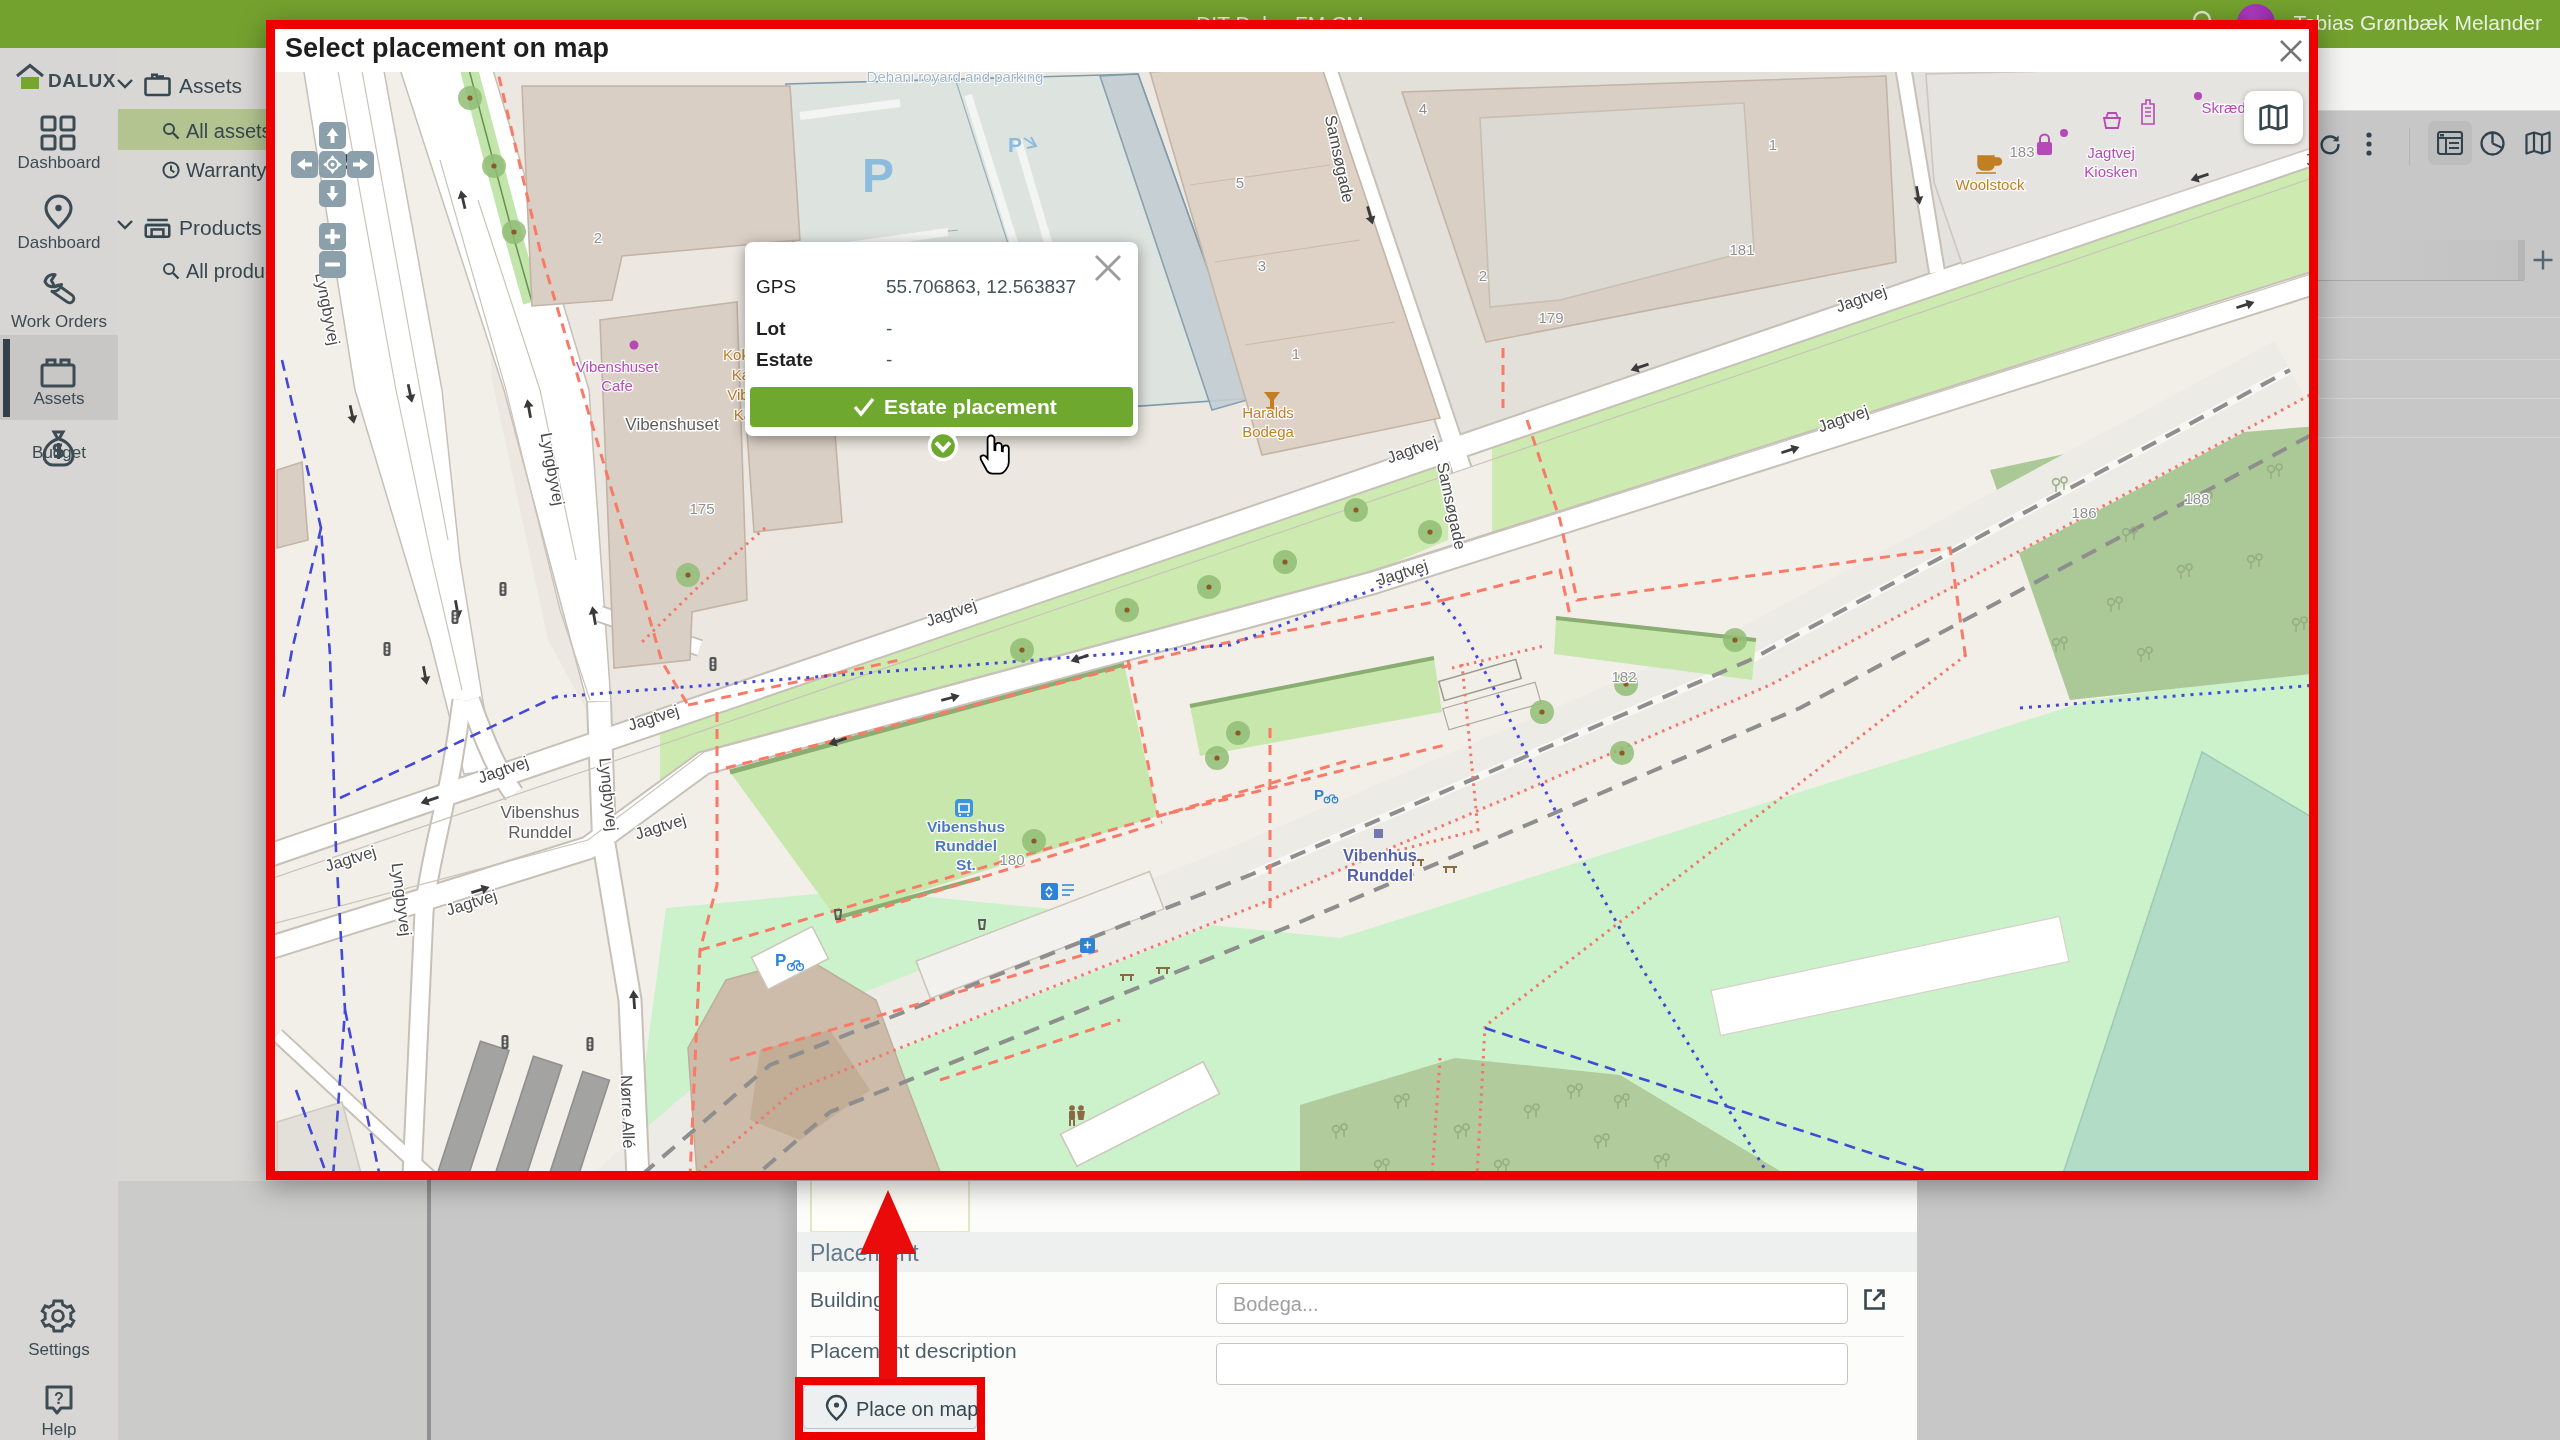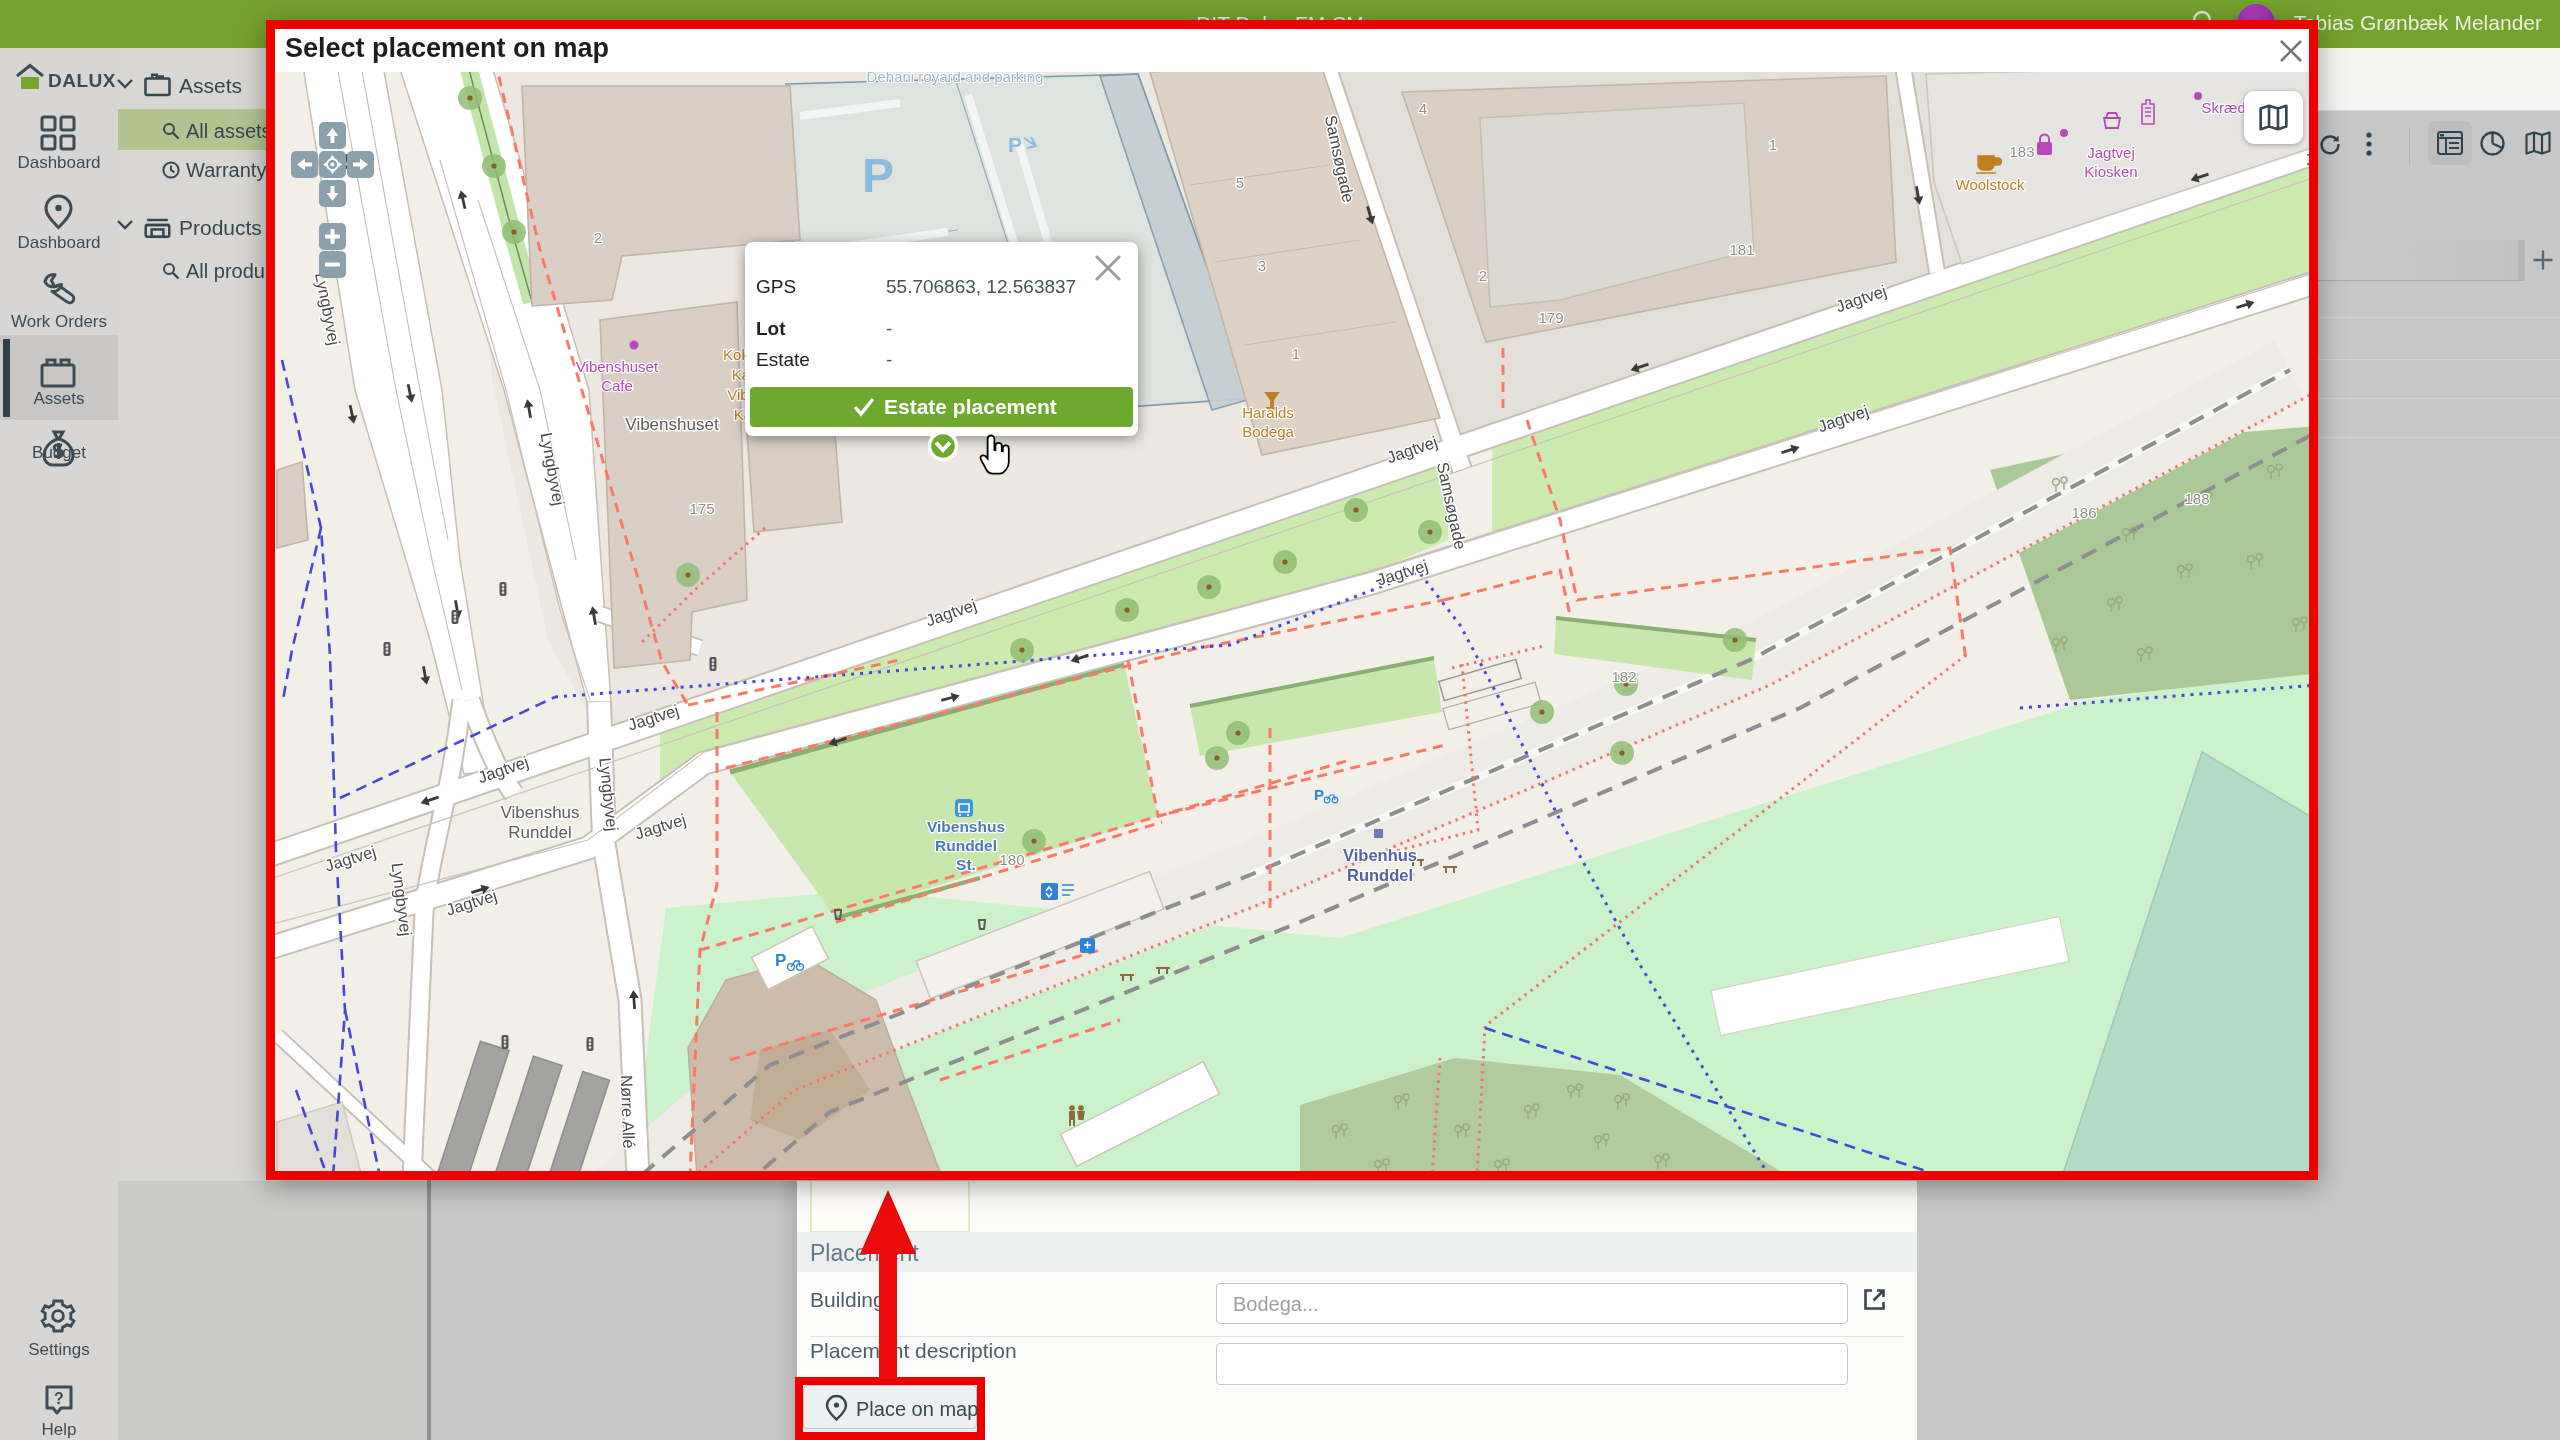--- a/index.html
+++ b/index.html
@@ -657,21 +657,21 @@
   <svg class="abs" style="left:928px;top:434px" width="30" height="18" viewBox="0 0 30 18">
     <path d="M0 0 H30 L15 17 Z" fill="#ffffff"></path>
   </svg>
   <svg class="abs" style="left:1091px;top:251px" width="34" height="34" viewBox="0 0 34 34">
     <path d="M5 5 L29 29 M29 5 L5 29" stroke="#9e9e9e" stroke-width="3"></path>
   </svg>
   <div class="abs" style="left:756px;top:276px;font-size:19px;font-weight:normal;color:#212121">GPS</div>
   <div class="abs" style="left:886px;top:276px;font-size:19px;color:#44535e">55.706863, 12.563837</div>
   <div class="abs" style="left:756px;top:318px;font-size:19px;font-weight:bold;color:#212121">Lot</div>
   <div class="abs" style="left:886px;top:318px;font-size:19px;color:#44535e">-</div>
-  <div class="abs" style="left:756px;top:349px;font-size:19px;font-weight:normal;color:#212121">Estate</div>
+  <div class="abs" style="left:756px;top:349px;font-size:19px;font-weight:bold;color:#212121">Estate</div>
   <div class="abs" style="left:886px;top:349px;font-size:19px;color:#44535e">-</div>
   <div class="abs" style="left:750px;top:387px;width:383px;height:40px;background:#6fa82f;border-radius:4px;"></div>
   <svg class="abs" style="left:852px;top:396px" width="24" height="22" viewBox="0 0 24 22">
     <path d="M3 11 L9 18 L21 3" fill="none" stroke="#fff" stroke-width="3.4"></path>
   </svg>
   <div class="abs" style="left:884px;top:395px;font-size:21px;font-weight:bold;color:#fff">Estate placement</div>
 
   <svg class="abs" style="left:925px;top:428px" width="36" height="36" viewBox="0 0 36 36">
     <circle cx="18" cy="18" r="13.5" fill="#6fa82f" stroke="#ffffff" stroke-width="3.4"></circle>
     <path d="M11 14.5 L18 22 L25 14.5" fill="none" stroke="#fff" stroke-width="4"></path>

